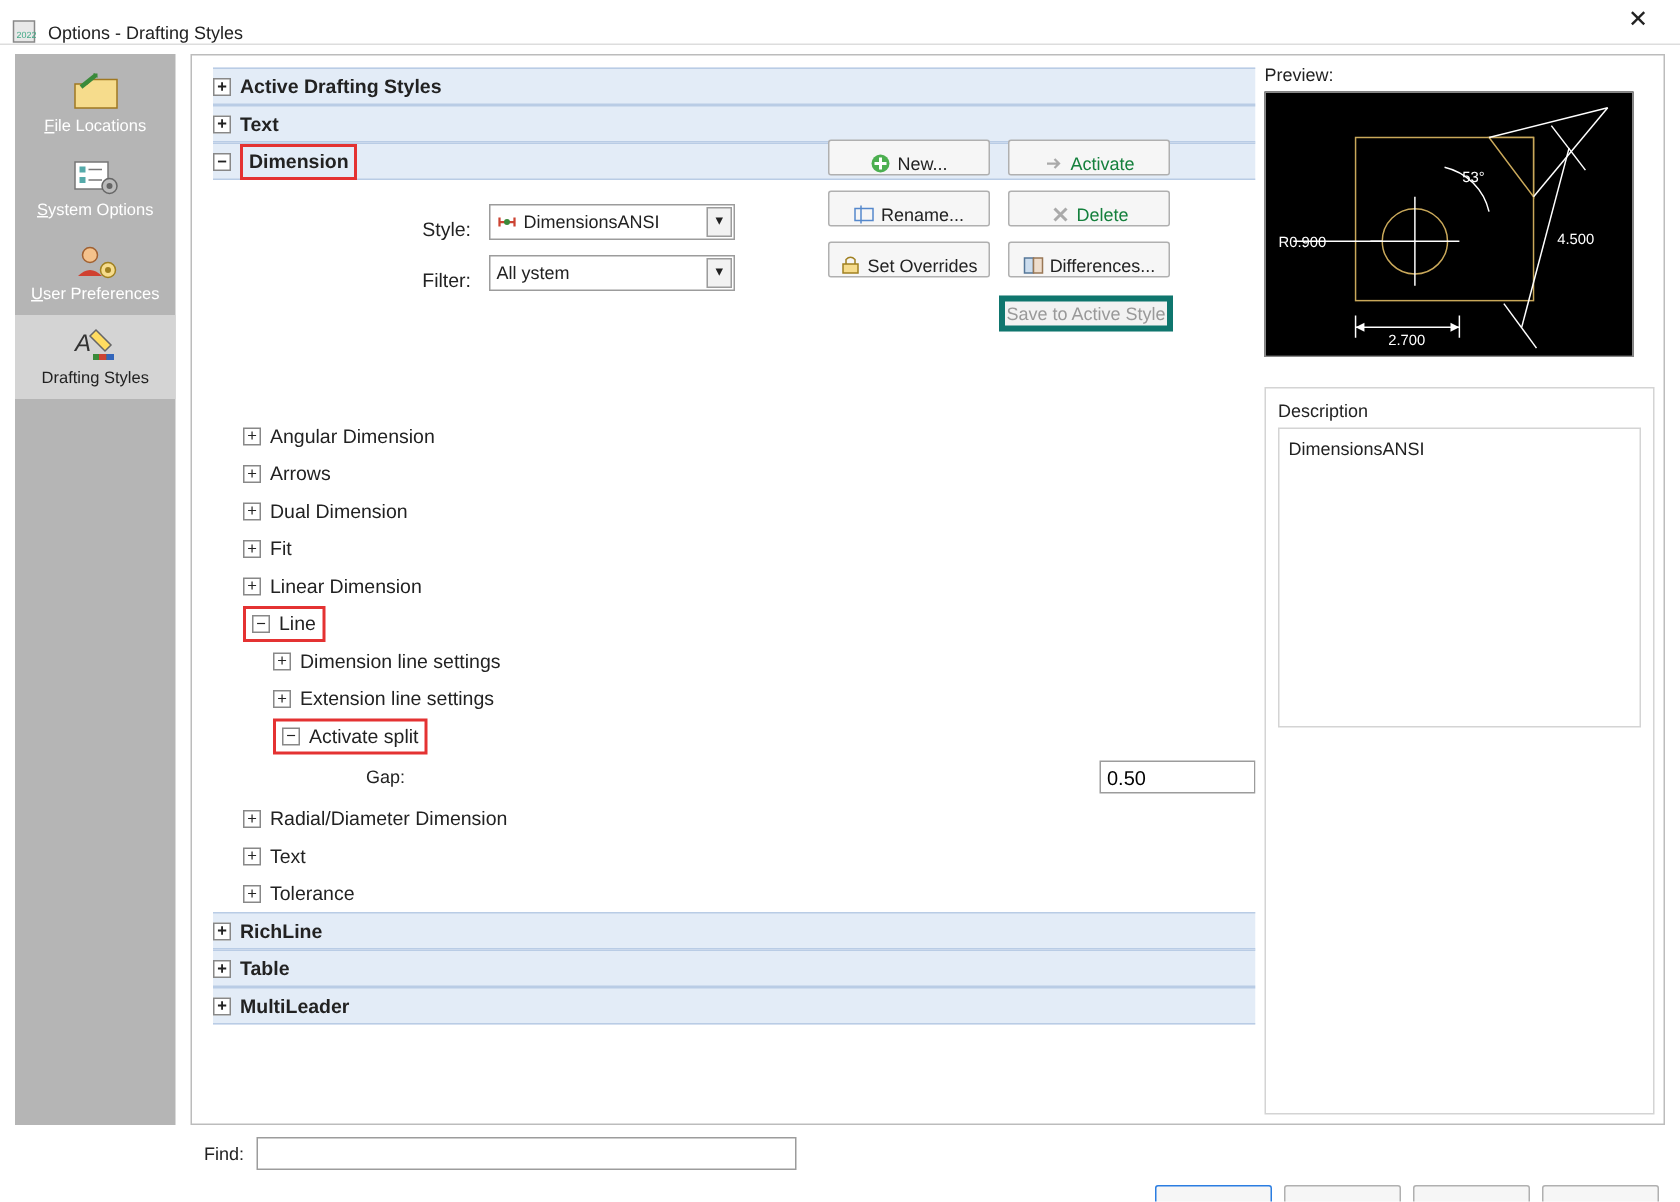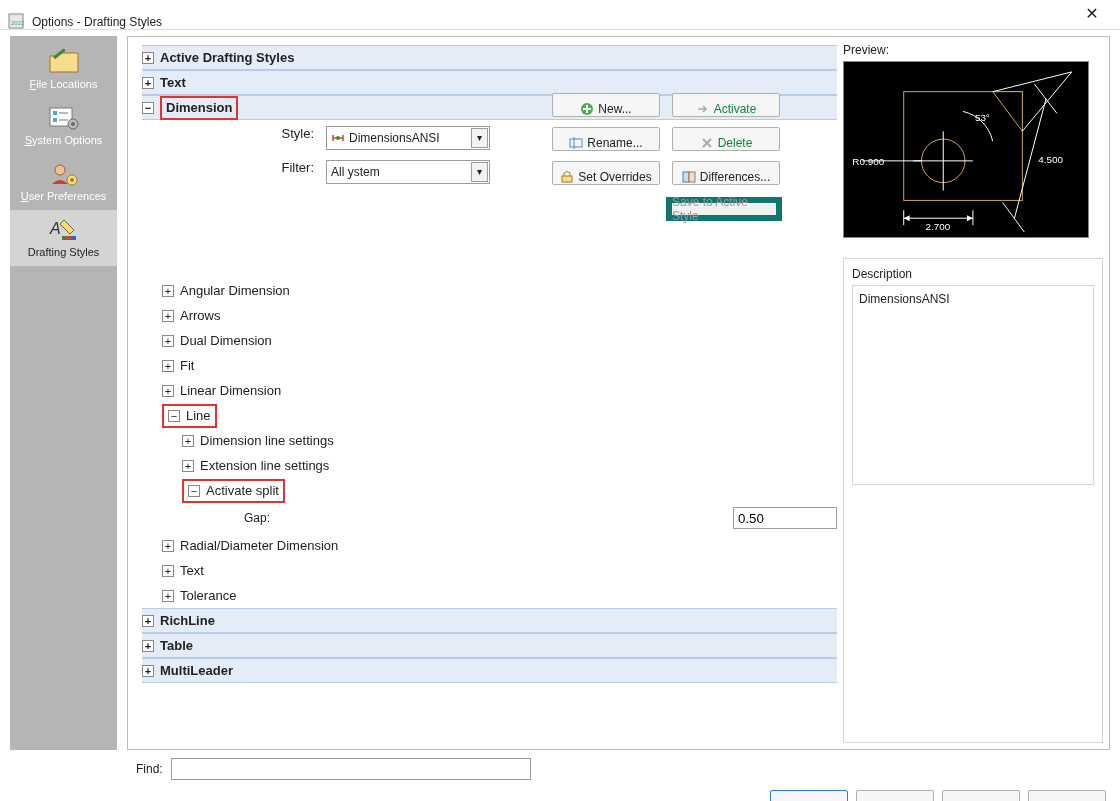--- a/index.html
+++ b/index.html
@@ -105,21 +105,21 @@
   .redbox {
     border: 2px solid #e43232;
     padding: 0 4px;
     display: inline-block;
     line-height: 20px;
   }
   .indent1 { padding-left: 28px; }
   .indent2 { padding-left: 48px; }
   .row-form {
     display: flex;
-    align-items: flex-start;
+    align-items: flex-end;
     gap: 6px;
     padding-left: 48px;
     height: 34px;
   }
   .row-form label {
     width: 42px;
     text-align: right;
     font-size: 13px;
     margin-right: 6px;
   }
@@ -169,21 +169,21 @@
     display: grid;
     grid-template-columns: 108px 108px;
     grid-template-rows: 28px 28px 28px;
     column-gap: 12px;
     row-gap: 6px;
   }
   .save-active {
     position: absolute;
     top: 154px; left: 532px;
     width: 116px; height: 24px;
-    border: 6px solid #0f766e;
+    border: 4px solid #0f766e;
     background: #f2f2f2;
     color: #999;
     display: flex;
     align-items: center;
     justify-content: center;
     font-size: 12px;
   }
   .right-panel {
     width: 260px;
     margin-left: 6px;

